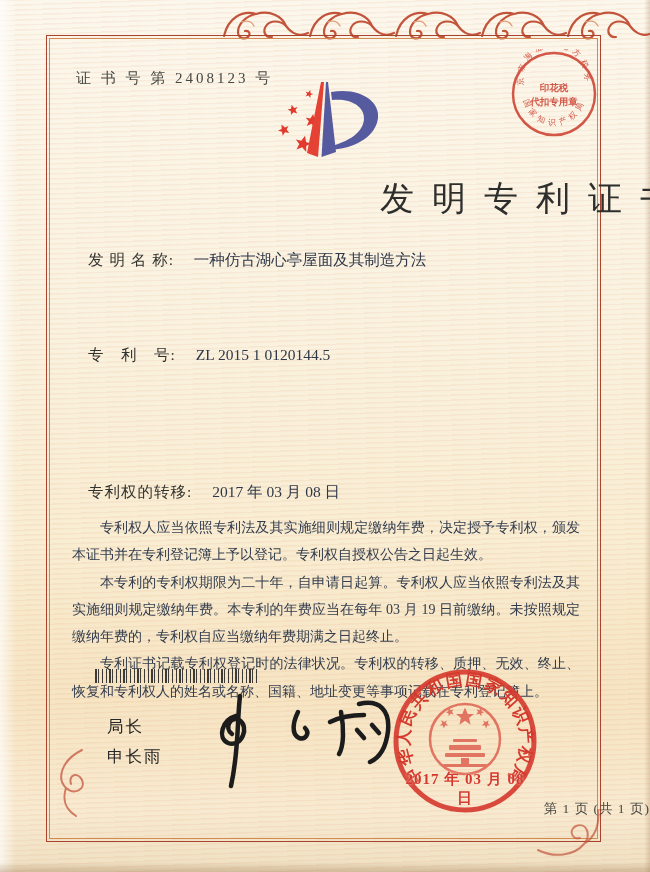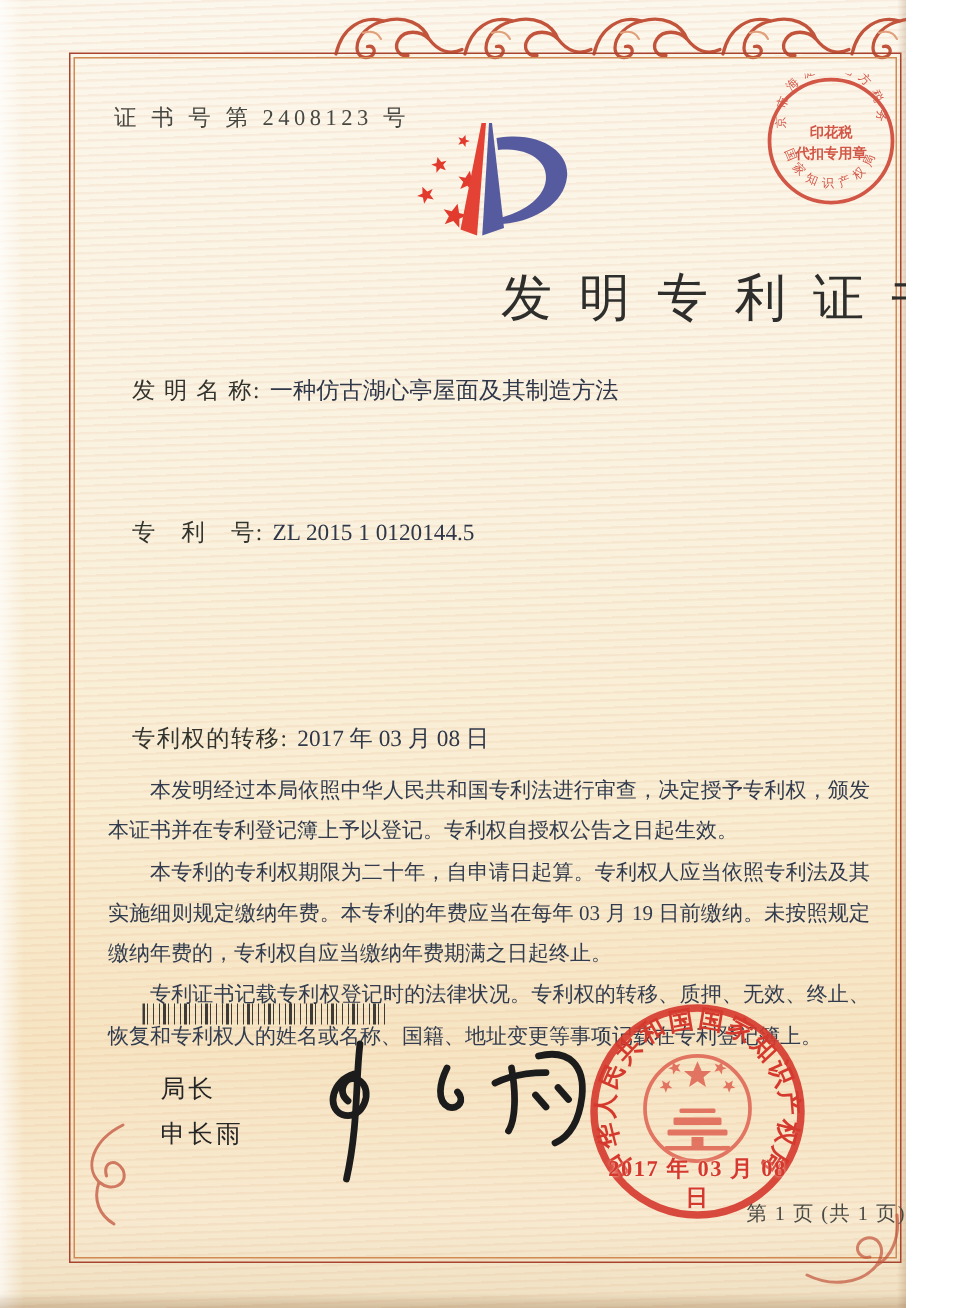--- a/index.html
+++ b/index.html
@@ -1,37 +1,37 @@
 <!DOCTYPE html>
 <html><head>
 <meta charset="utf-8">
 <style>
   html,body{margin:0;padding:0;}
   .page{
-    position:relative; width:604px; height:872px; overflow:hidden;
+    position:relative; width:650px; height:872px; overflow:hidden;
     font-family:"Liberation Serif","DejaVu Serif",serif;
     background:linear-gradient(180deg,#fcf7ec 0%,#faf2df 38%,#f9edd2 62%,#f6e4c2 80%,#f8ead0 93%,#efe0c2 100%);
   }
   .texture{position:absolute;inset:0;pointer-events:none;
     background:repeating-linear-gradient(178deg,rgba(214,128,84,0.09) 0 1px,rgba(255,252,245,0) 2px,rgba(255,252,245,0) 5px);}
   .edge-left{position:absolute;left:0;top:0;width:16px;height:100%;background:linear-gradient(90deg,rgba(255,255,255,0.7),rgba(255,255,255,0));pointer-events:none;}
   .edge-right{position:absolute;right:0;top:0;width:6px;height:100%;background:linear-gradient(270deg,rgba(150,110,70,0.25),rgba(150,110,70,0));pointer-events:none;}
   .edge-bottom{position:absolute;left:0;bottom:0;width:100%;height:10px;background:linear-gradient(0deg,rgba(140,100,60,0.30),rgba(140,100,60,0));pointer-events:none;}
   .frame{position:absolute;left:46px;top:35px;width:553px;height:805px;border:1.5px solid #a8432e;}
   .frame-inner{position:absolute;inset:2px;border:1px solid #d08a52;}
   .top-ornament{position:absolute;left:222px;top:0;width:428px;height:44px;}
   .corner-ornament-bl{position:absolute;left:48px;top:748px;width:48px;height:70px;}
   .corner-ornament-br{position:absolute;left:534px;top:800px;width:72px;height:62px;}
   .cert-number{position:absolute;left:76px;top:69px;font-size:15px;letter-spacing:3px;color:#474741;}
   .logo{position:absolute;left:256px;top:80px;width:138px;height:94px;}
   .title{position:absolute;left:0;top:176px;width:100%;text-align:right;font-size:34px;font-weight:400;
     letter-spacing:18px;text-indent:18px;color:#2e2e2c;padding-left:42px;}
   .field-row{position:absolute;left:88px;width:480px;font-size:15.5px;white-space:nowrap;}
   .field-label{color:#33332e;letter-spacing:1px;}
-  .field-value{color:#2f3748;margin-left:2px;}
+  .field-value{color:#2f3748;margin-left:16px;}
   .r0{top:250px}.r1{top:302px}.r2{top:345px}.r3{top:390px}.r4{top:439px}.r5{top:482px}
   .body-text{position:absolute;left:72px;top:514px;width:508px;font-size:14px;line-height:1.95;
     text-align:justify;color:#323c4e;}
   .body-text p{margin:0;text-indent:2em;}
   .barcode{position:absolute;left:95px;top:669px;width:162px;height:14px;opacity:.85;
     background:repeating-linear-gradient(90deg,#1d1d1d 0 2px,transparent 2px 3px,#1d1d1d 3px 4px,transparent 4px 7px,#1d1d1d 7px 8px,transparent 8px 11px,#1d1d1d 11px 12px,transparent 12px 14px);}
   .director{position:absolute;left:107px;top:712px;font-family:Liberation Sans, sans-serif;
     font-size:16.5px;color:#262626;font-weight:500;line-height:1.8;letter-spacing:2px;}
   .signature{position:absolute;left:192px;top:686px;width:212px;height:108px;}
   .seal{position:absolute;left:391px;top:667px;width:148px;height:148px;}
@@ -103,21 +103,21 @@
   <div class="field-row r2">
     <span class="field-label">专　利　号:</span>
     <span class="field-value">ZL 2015 1 0120144.5</span>
   </div>
   <div class="field-row r5">
     <span class="field-label">专利权的转移:</span>
     <span class="field-value">2017 年 03 月 08 日</span>
   </div>
 
   <div class="body-text">
-    <p>本发明经过本局依照中华人民共和国专利法进行审查，决定授予专利权，颁发本证书并在专利登记簿上予以登记。专利权自授权公告之日起生效。</p>
+    <p>专利权人应当依照专利法及其实施细则规定缴纳年费，决定授予专利权，颁发本证书并在专利登记簿上予以登记。专利权自授权公告之日起生效。</p>
     <p>本专利的专利权期限为二十年，自申请日起算。专利权人应当依照专利法及其实施细则规定缴纳年费。本专利的年费应当在每年 03 月 19 日前缴纳。未按照规定缴纳年费的，专利权自应当缴纳年费期满之日起终止。</p>
     <p>专利证书记载专利权登记时的法律状况。专利权的转移、质押、无效、终止、恢复和专利权人的姓名或名称、国籍、地址变更等事项记载在专利登记簿上。</p>
   </div>
 
   <div class="barcode"></div>
 
   <div class="director">
     <div>局长</div>
     <div>申长雨</div>
   </div>

